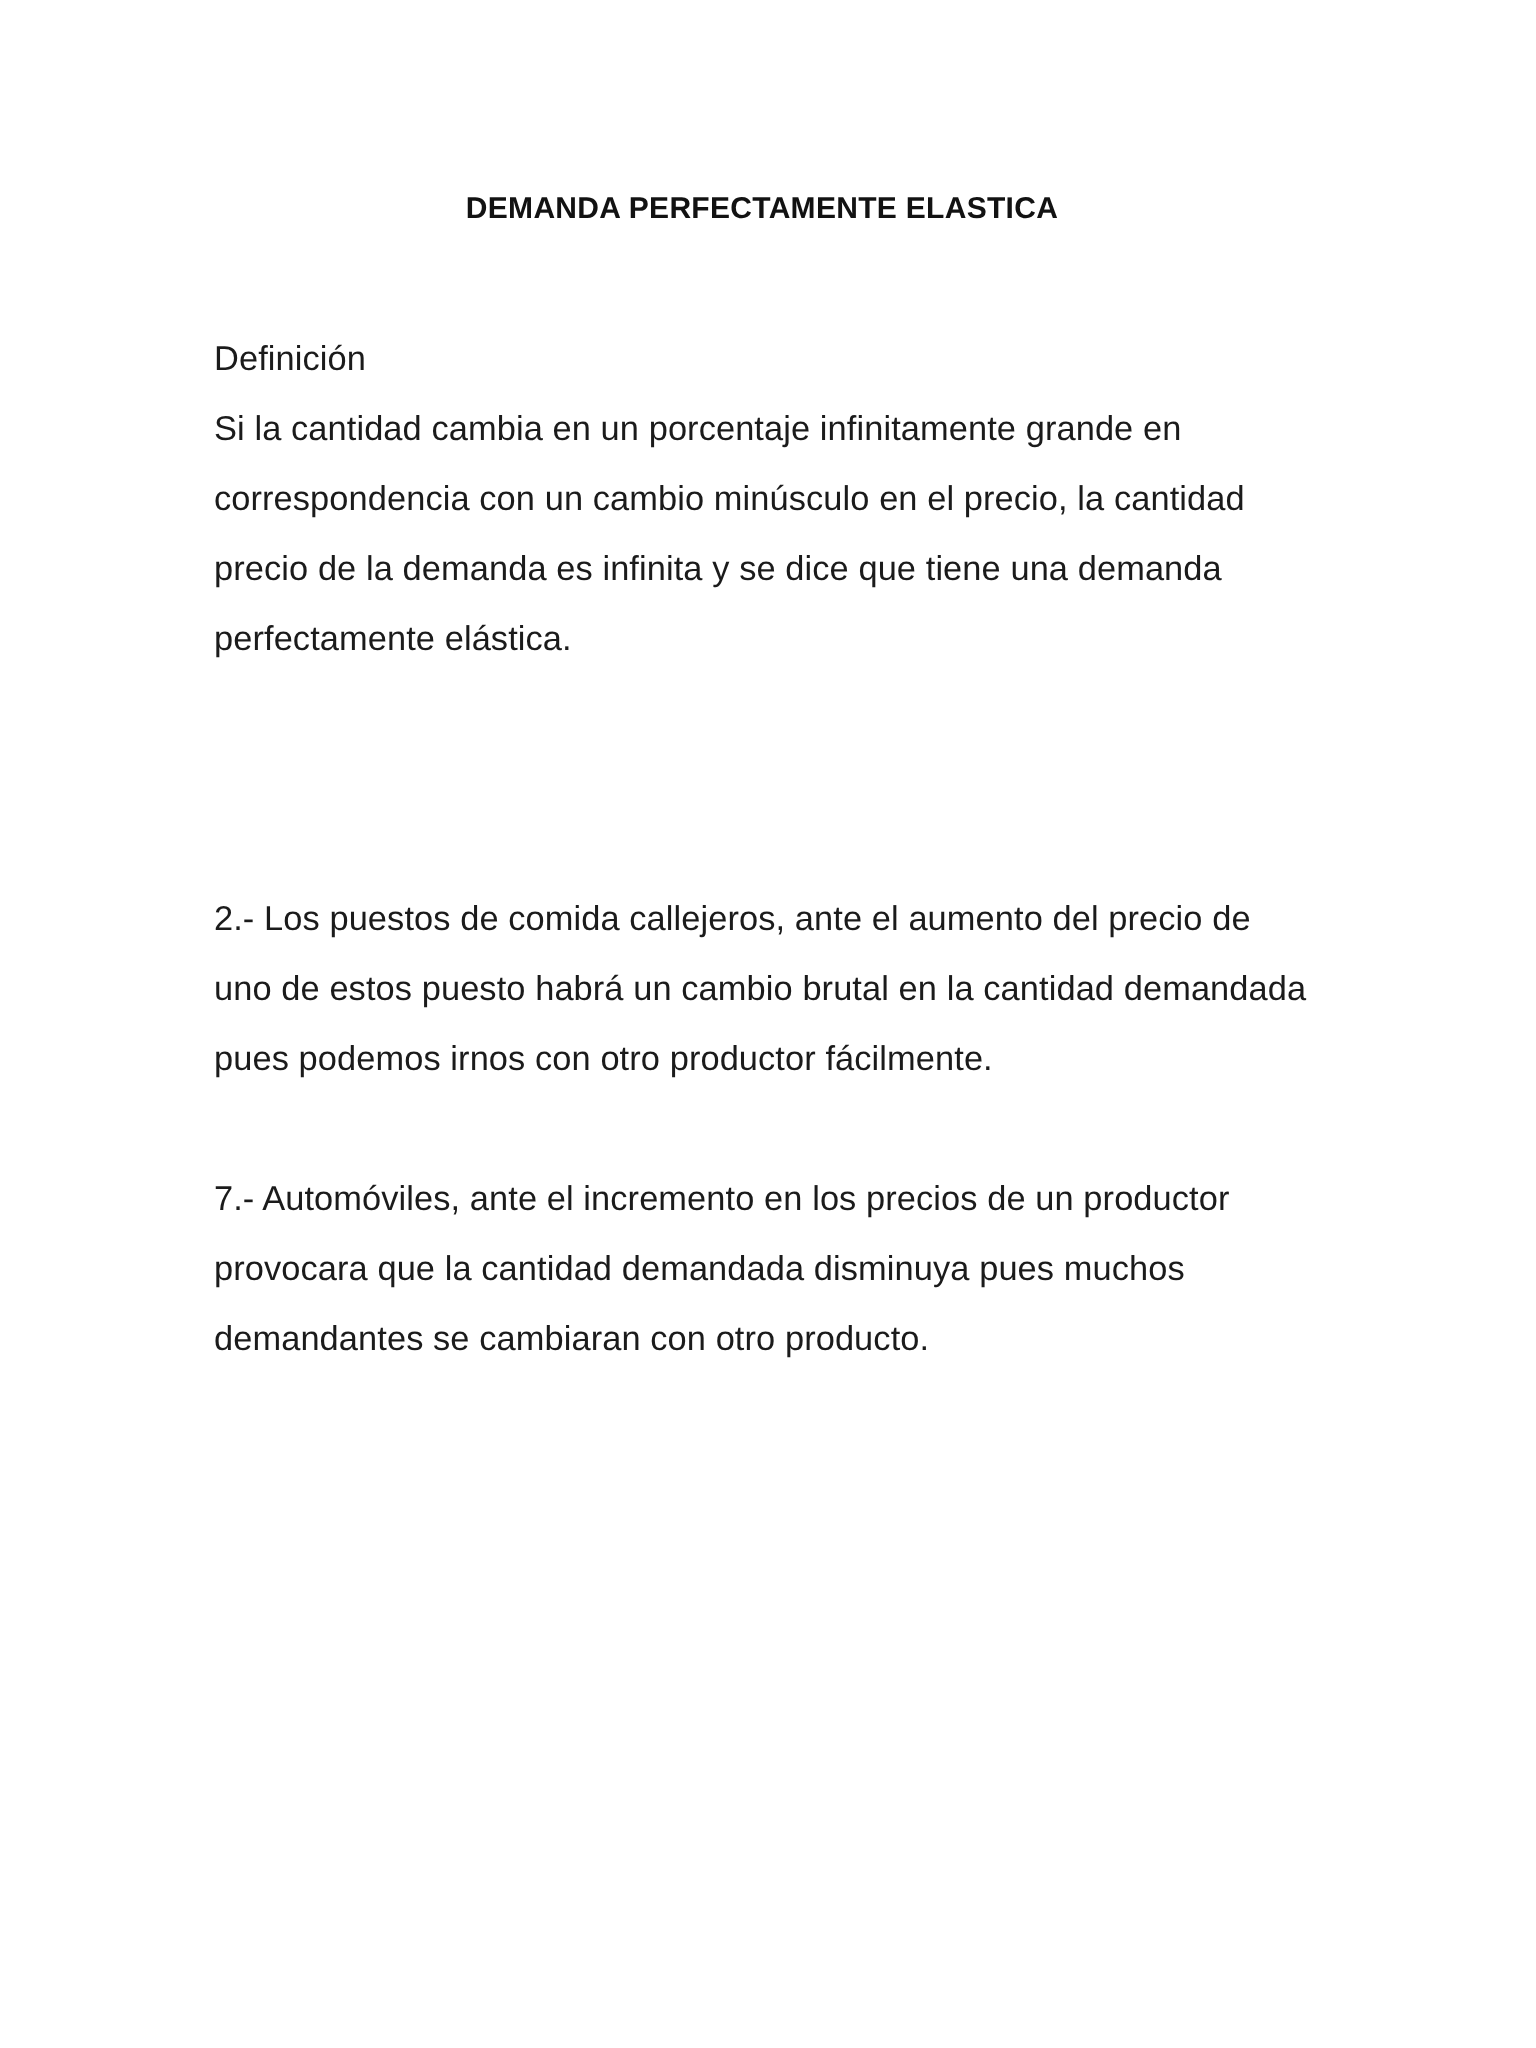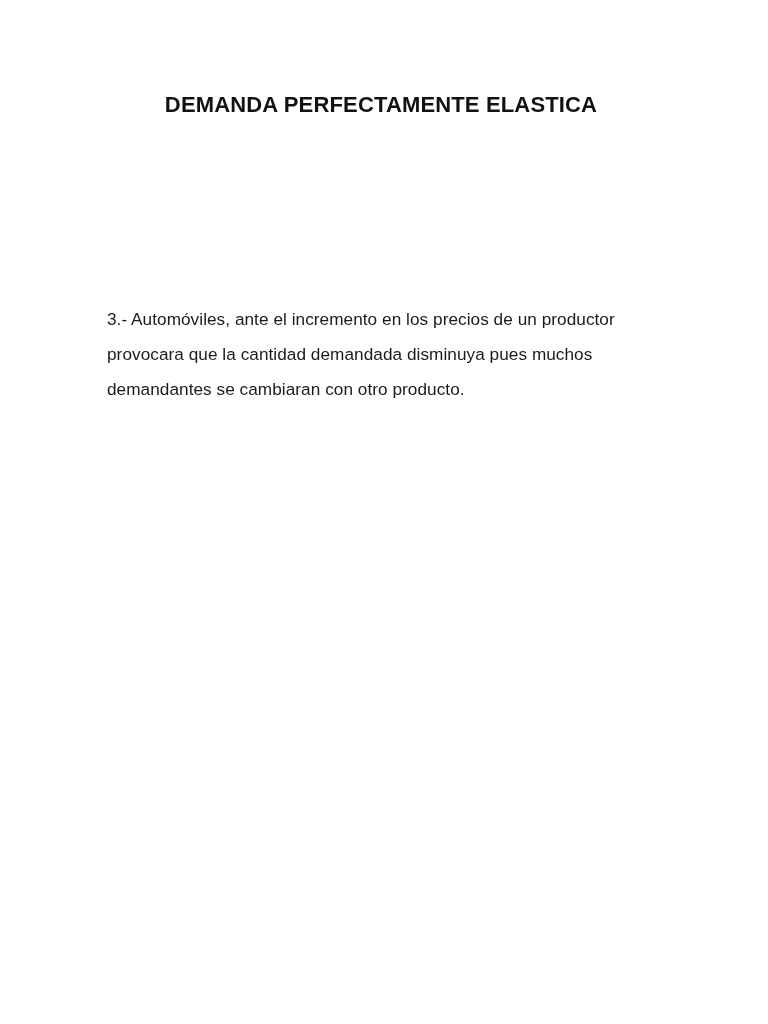--- a/index.html
+++ b/index.html
@@ -19,21 +19,21 @@
     overflow: hidden;
     box-sizing: border-box;
   }
   .doc-body {
     position: absolute;
     left: 107px;
     top: 0;
     width: 548px;
   }
   .doc-title {
-    font-size: 22px;
+    font-size: 15px;
     font-weight: bold;
     color: #121212;
     text-align: center;
     letter-spacing: 0.15px;
     margin: 0;
     padding-top: 93px;
     line-height: 24px;
     white-space: nowrap;
   }
   .para {
@@ -62,30 +62,33 @@
 <body>
 
 <div class="page">
 
   <div class="doc-body">
 
     <h1 class="doc-title">DEMANDA PERFECTAMENTE ELASTICA</h1>
 
     <div class="para-spacer-lg"></div>
 
+    <p class="label-line">Definición</p>
 
+    <p class="para">Si la cantidad cambia en un porcentaje infinitamente grande en correspondencia con un cambio minúsculo en el precio, la cantidad precio de la demanda es infinita y se dice que tiene una demanda perfectamente elástica.</p>
 
     <div class="para-spacer"></div>
 
 
     <div class="para-spacer"></div>
 
 
     <div class="para-spacer"></div>
 
+    <p class="para">2.- Los puestos de comida callejeros, ante el aumento del precio de uno de estos puesto habrá un cambio brutal en la cantidad demandada pues podemos irnos con otro productor fácilmente.</p>
 
     <div class="para-spacer"></div>
 
-    <p class="para">3.- Automóviles, ante el incremento en los precios de un productor provocara que la cantidad demandada disminuya pues muchos demandantes se cambiaran con otro producto.</p>
+    <p class="para">7.- Automóviles, ante el incremento en los precios de un productor provocara que la cantidad demandada disminuya pues muchos demandantes se cambiaran con otro producto.</p>
 
   </div>
 
 </div>
 
 </body></html>

